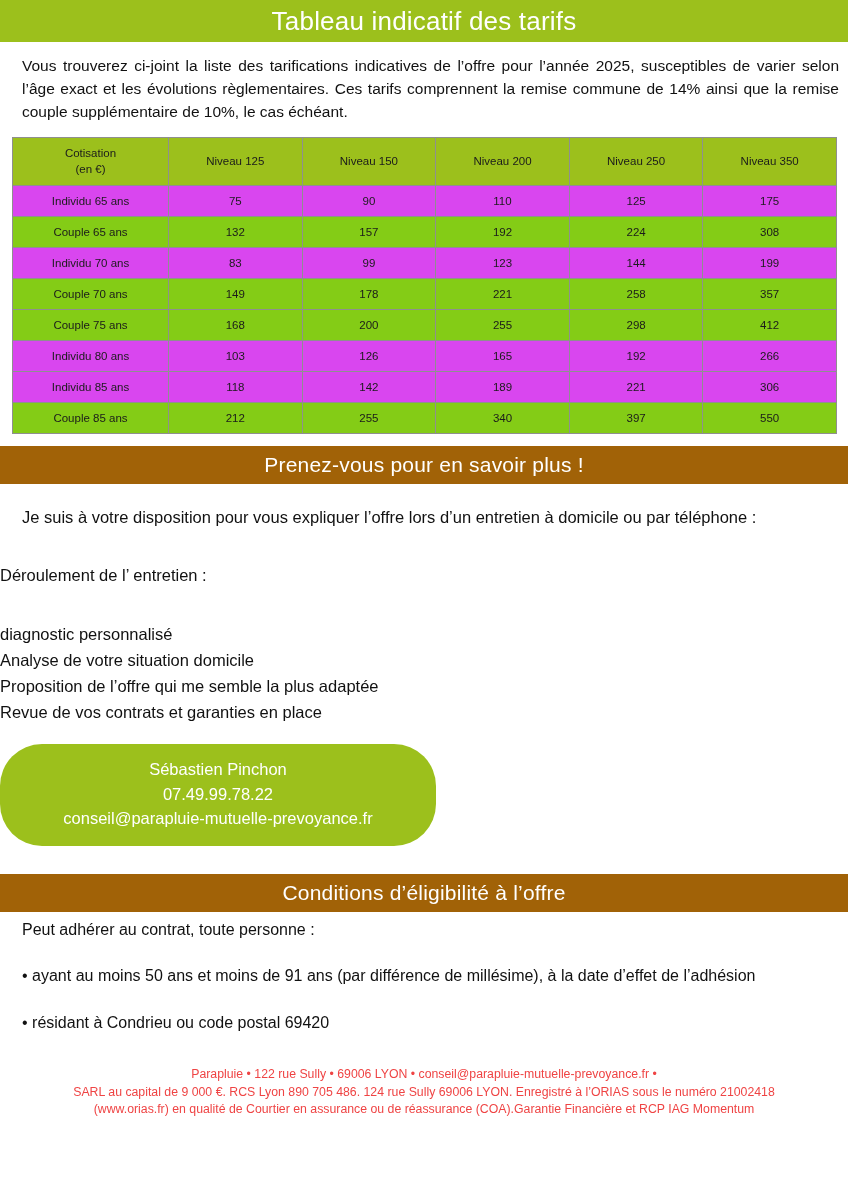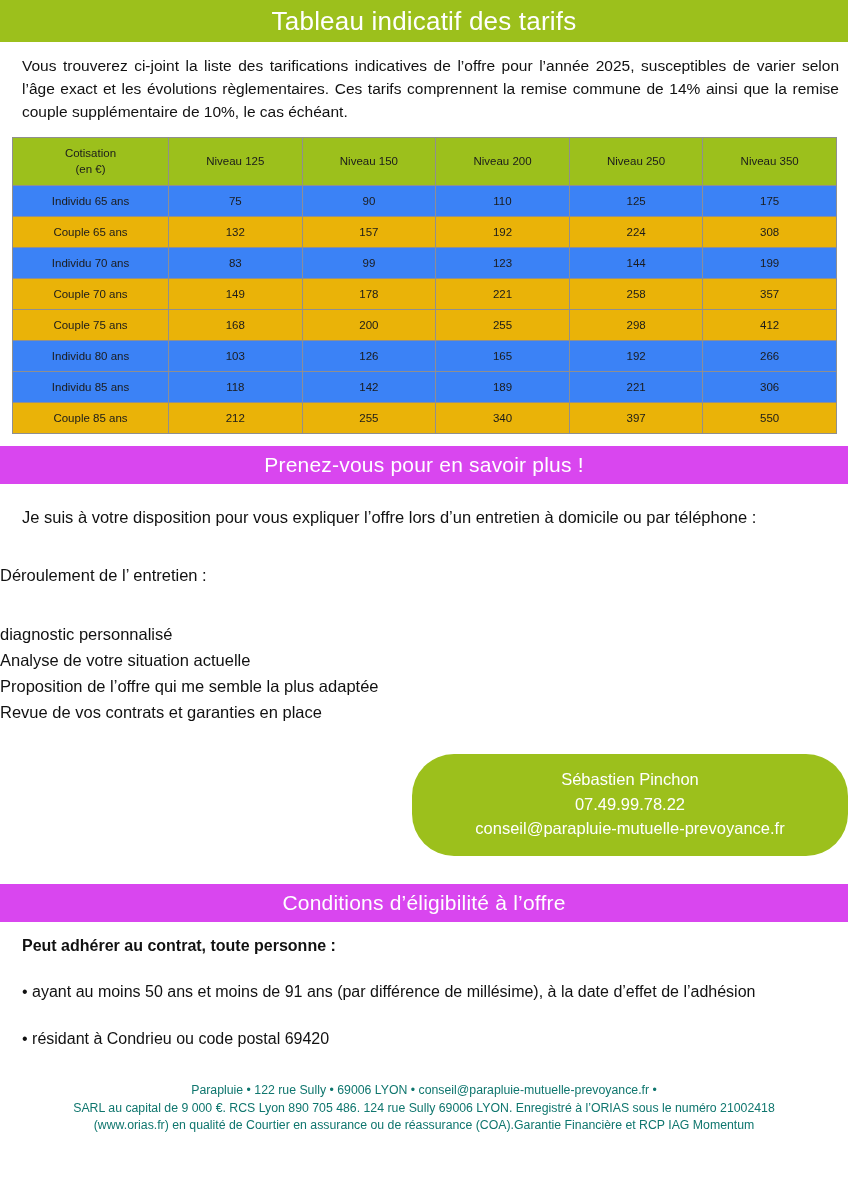--- a/index.html
+++ b/index.html
@@ -30,21 +30,21 @@
     font-weight: 400;
     letter-spacing: 0.2px;
   }
   .banner-green {
     background: #9cc01c;
     height: 42px;
     line-height: 42px;
     font-size: 26px;
   }
   .banner-purple {
-    background: #d946ef;
+    background: #a16207;
     height: 38px;
     line-height: 38px;
     font-size: 21px;
     margin-top: 12px;
   }
   .banner-purple.second {
     margin-top: 0;
   }
 
   
@@ -78,22 +78,22 @@
   table.tariffs thead th {
     background: #9cc01c;
     height: 47px;
     line-height: 1.35;
   }
   table.tariffs col.c-label { width: 156px; }
   table.tariffs col.c-lvl   { width: 133.6px; }
   table.tariffs tbody td {
     height: 30px;
   }
-  tr.row-odd td  { background: #3b82f6; }
-  tr.row-even td { background: #eab308; }
+  tr.row-odd td  { background: #d946ef; }
+  tr.row-even td { background: #84cc16; }
   .cot-line2 { display: block; }
 
   
   .mid {
     text-align: left;
     font-size: 16.5px;
     line-height: 1.45;
     color: #111111;
   }
   .mid-intro {
@@ -103,51 +103,51 @@
     margin: 34px 0 0 0;
   }
   .mid-steps {
     margin: 34px 0 0 0;
   }
   .mid-steps div { padding: 1px 0; }
 
   
   .contact-row {
     display: flex;
-    justify-content: flex-end;
-    margin-top: 28px;
+    justify-content: flex-start;
+    margin-top: 18px;
   }
   .contact-card {
     background: #9cc01c;
     color: #ffffff;
     border-radius: 42px;
     width: 436px;
     padding: 13px 0 15px 0;
     text-align: center;
     font-size: 16.5px;
     line-height: 1.5;
   }
 
   
   .elig {
     margin: 0 22px;
     font-size: 16px;
     line-height: 1.45;
     color: #111111;
   }
-  .elig-lead { margin-top: 12px; font-weight: bold; }
+  .elig-lead { margin-top: 6px; }
   .elig-bullet { margin-top: 23px; }
 
   
   .footer {
     margin: 32px 18px 14px 18px;
     text-align: center;
     font-size: 12.3px;
     line-height: 1.45;
-    color: #0f766e;
+    color: #ef4444;
   }
 </style>
 </head>
 <body>
 
 <div class="page">
 
   <div class="banner banner-green">Tableau indicatif des tarifs</div>
 
   <p class="intro">Vous trouverez ci-joint la liste des tarifications indicatives de l’offre pour l’année 2025, susceptibles de varier selon l’âge exact et les évolutions règlementaires. Ces tarifs comprennent la remise commune de 14% ainsi que la remise couple supplémentaire de 10%, le cas échéant.</p>
@@ -246,21 +246,21 @@
 
   <div class="banner banner-purple">Prenez-vous pour en savoir plus !</div>
 
   <div class="mid">
     <div class="mid-intro">Je suis à votre disposition pour vous expliquer l’offre lors d’un entretien à domicile ou par téléphone :</div>
 
     <div class="mid-deroulement">Déroulement de l’ entretien :</div>
 
     <div class="mid-steps">
       <div>diagnostic personnalisé</div>
-      <div>Analyse de votre situation actuelle</div>
+      <div>Analyse de votre situation domicile</div>
       <div>Proposition de l’offre qui me semble la plus adaptée</div>
       <div>Revue de vos contrats et garanties en place</div>
     </div>
   </div>
 
   <div class="contact-row">
     <div class="contact-card">
       <div>Sébastien Pinchon</div>
       <div>07.49.99.78.22</div>
       <div>conseil@parapluie-mutuelle-prevoyance.fr</div>

